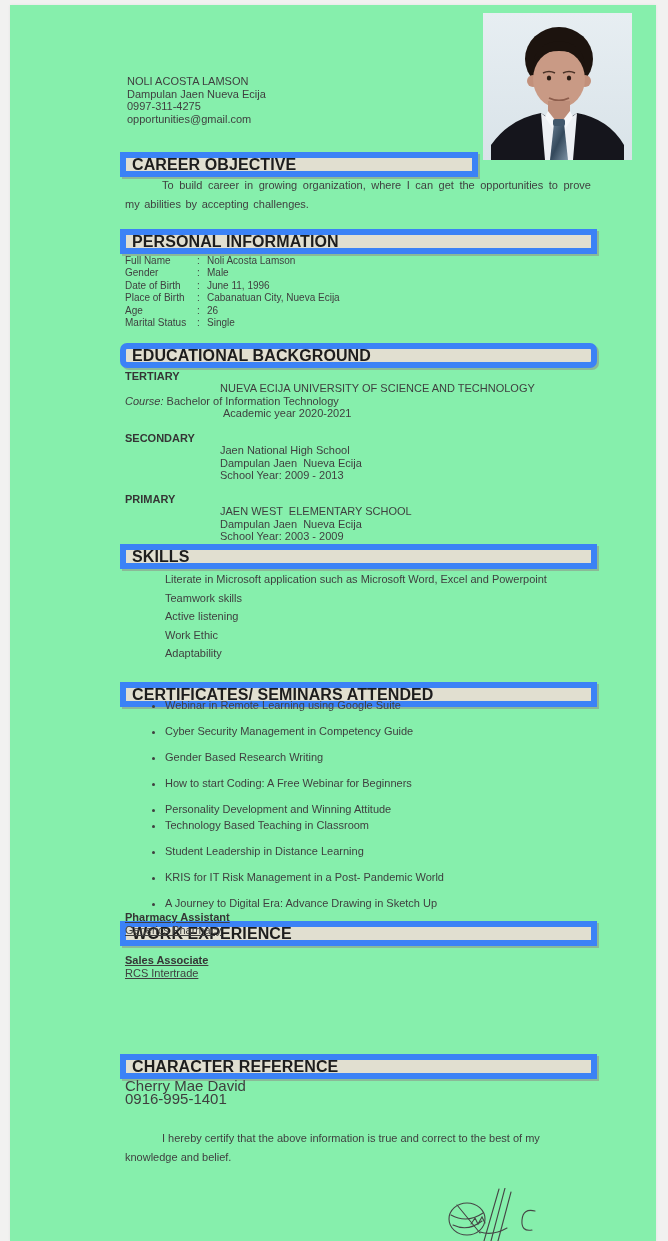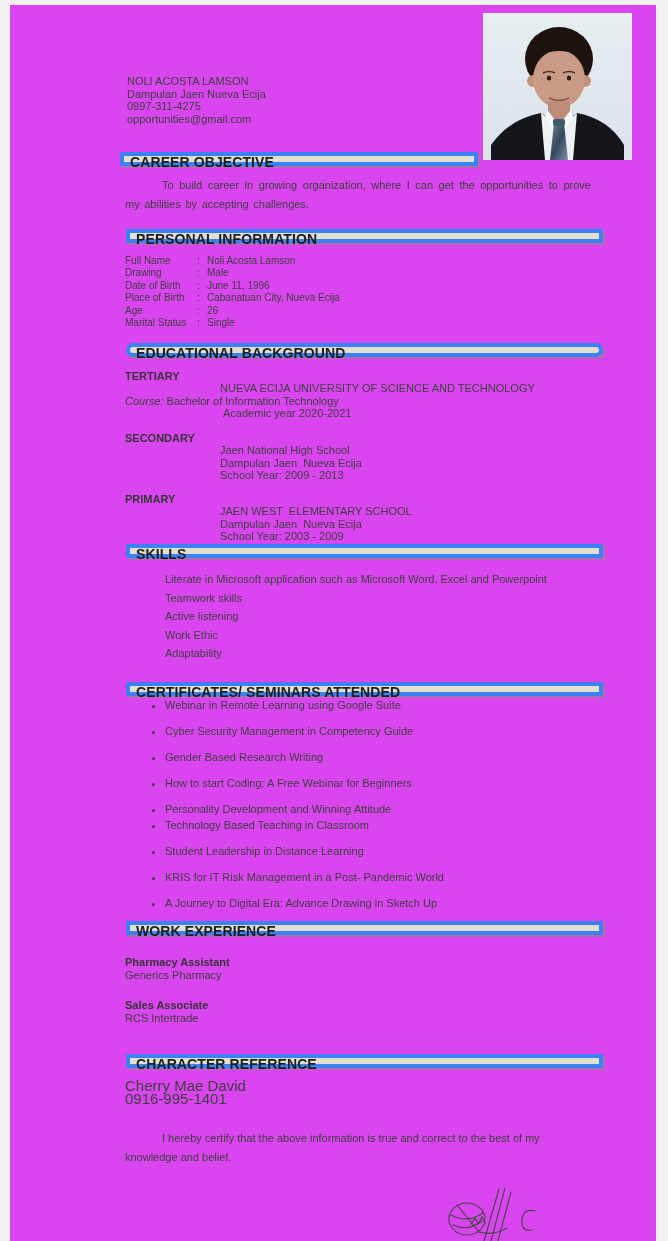--- a/index.html
+++ b/index.html
@@ -6,37 +6,37 @@
   html,body { width:668px; height:1241px; overflow:hidden; }
   body {
     background:#f1f1f0;
     font-family:"Liberation Sans","DejaVu Sans",sans-serif;
     color:#3f3f3f;
     -webkit-font-smoothing:antialiased;
   }
   .page {
     position:absolute; left:10px; top:5px;
     width:646px; height:1236px;
-    background:#d946ef;
+    background:#86efac;
     box-shadow:0 0 3px rgba(0,0,0,0.06);
   }
   .abs { position:absolute; }
   .pre { white-space:pre-wrap; }
 
   
   .bar {
-    position:absolute; left:110px; height:14px;
+    position:absolute; left:110px; height:25px;
     background:#e1dfd0;
-    border:4px solid #3b82f6;
+    border:6px solid #3b82f6;
     box-shadow:2px 2px 0 rgba(142,142,134,0.55);
-    font-size:14px; font-weight:bold; color:#1d1d1d;
+    font-size:16px; font-weight:bold; color:#1d1d1d;
     line-height:13px; padding-left:6px;
     letter-spacing:0.1px;
   }
-  .bar.wide { width:477px;margin-left:6px; }
+  .bar.wide { width:477px; }
   .bar.narrow { width:358px; }
 
   
   .contact { left:117px; top:70px; }
   .contact div { font-size:11px; line-height:12.6px; }
 
   
   .photo { left:473px; top:8px; width:149px; height:147px; }
 
   
@@ -64,21 +64,21 @@
   
   .skills { left:155px; top:565px; }
   .skills div { font-size:11px; line-height:18.6px; }
 
   
   .certs { left:138px; top:694px; list-style:disc; padding-left:17px; }
   .certs li { font-size:11px; line-height:13px; margin-bottom:13px; }
   .certs li.tight { margin-bottom:3px; }
 
   
-  .work { left:115px; top:951px; }
+  .work { left:115px; top:906px;text-decoration:underline; }
   .work .pos { font-size:11px; font-weight:bold; color:#353535; line-height:13px; }
   .work .co { font-size:11px; line-height:13px; }
   .work .entry { margin-bottom:17px; }
 
   
   .charref { left:115px; top:1075px; }
   .charref div { font-size:15px; line-height:12.5px; }
 
   
   .certify {
@@ -138,21 +138,21 @@
   <div class="abs objective">To build career in growing organization, where I can get the opportunities to prove my abilities by accepting challenges.</div>
 
   <div class="bar wide" style="top:224px;">PERSONAL INFORMATION</div>
   <div class="abs pinfo">
     <div class="row">
       <span class="lbl">Full Name</span>
       <span class="sep">:</span>
       <span>Noli Acosta Lamson</span>
     </div>
     <div class="row">
-      <span class="lbl">Drawing</span>
+      <span class="lbl">Gender</span>
       <span class="sep">:</span>
       <span>Male</span>
     </div>
     <div class="row">
       <span class="lbl">Date of Birth</span>
       <span class="sep">:</span>
       <span>June 11, 1996</span>
     </div>
     <div class="row">
       <span class="lbl">Place of Birth</span>

